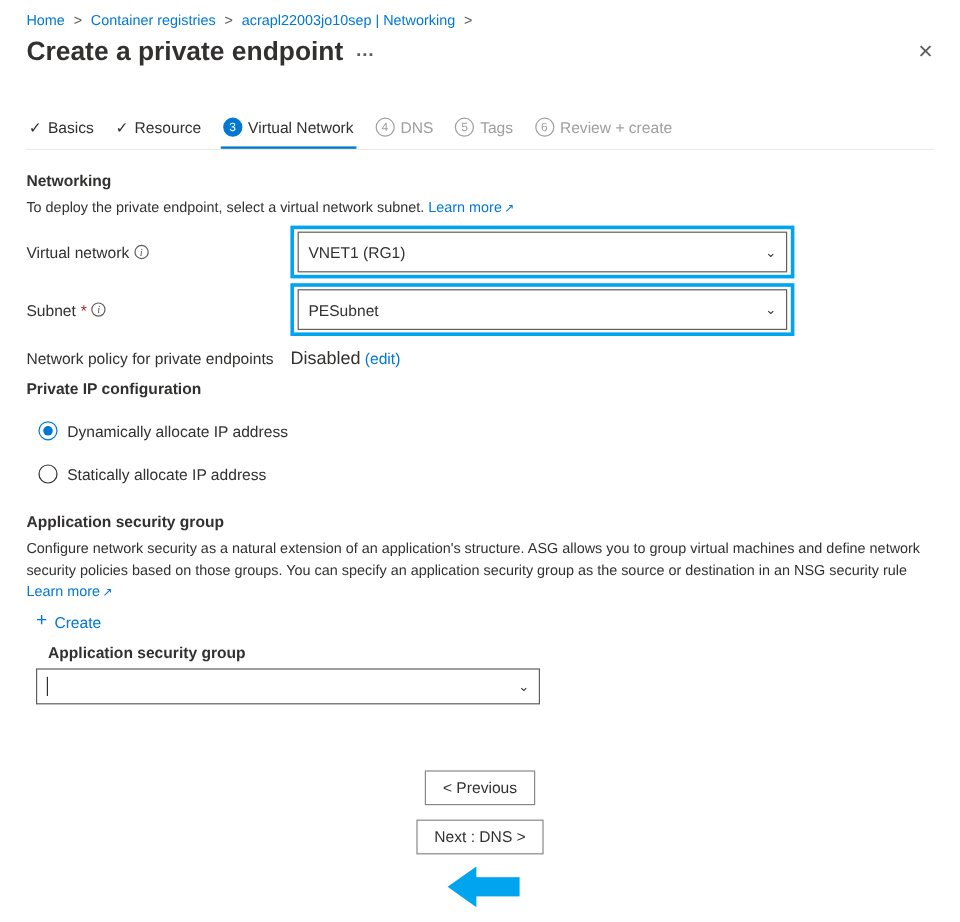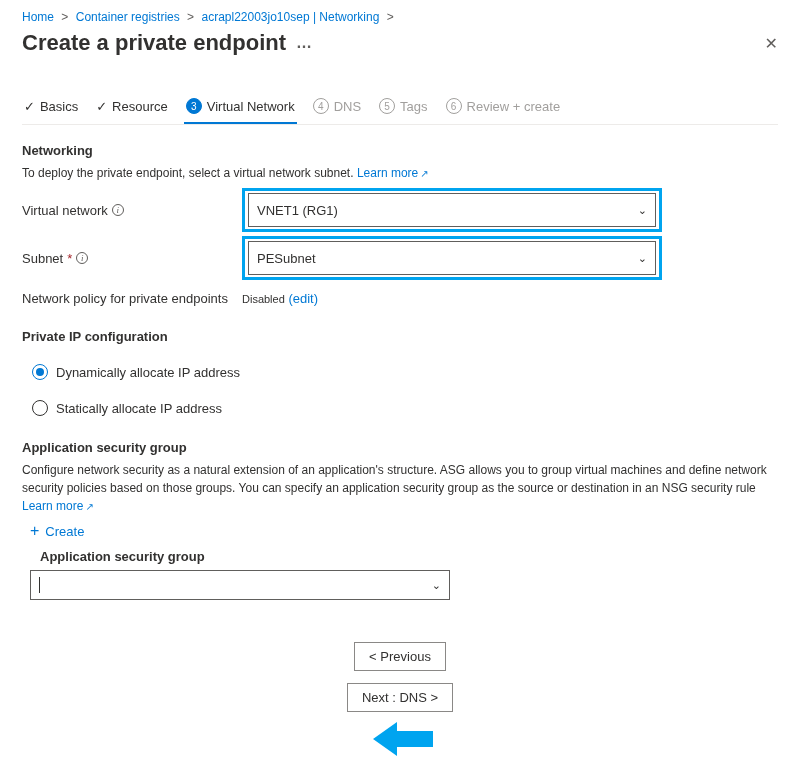--- a/index.html
+++ b/index.html
@@ -55,21 +55,21 @@
     display: flex; align-items: center; justify-content: space-between;
     padding: 0 8px; font-size: 13px; background: #fff; cursor: pointer;
   }
   .chev { font-size: 11px; color: #323130; }
   .highlight-wrap {
     border: 3px solid #00a4ef;
     padding: 2px 3px;
     display: inline-block;
     width: 420px;
   }
-  .val-static { font-size: 11px; color: #323130; }
+  .val-static { font-size: 15px; color: #323130; }
   
   .radio-row { display: flex; align-items: center; gap: 8px; margin: 20px 0 4px 10px; font-size: 13px; cursor: pointer; }
   .radio {
     width: 16px; height: 16px; border-radius: 50%; border: 1px solid #323130;
     display: inline-flex; align-items: center; justify-content: center;
   }
   .radio.checked { border-color: #0078d4; }
   .radio.checked .dot { width: 8px; height: 8px; border-radius: 50%; background: #0078d4; }
   
   .create-row { display: flex; align-items: center; gap: 6px; color: #0078d4; font-size: 13px; margin: 8px 0 10px 8px; cursor: pointer; }
@@ -190,21 +190,21 @@
 </div>
 
 <div class="row">
   <div class="label">Network policy for private endpoints</div>
   <div class="field">
     <span class="val-static">Disabled</span>
     <a class="link">(edit)</a>
   </div>
 </div>
 
-<div class="section-title" style="margin-top:17px">Private IP configuration</div>
+<div class="section-title" style="margin-top:4px">Private IP configuration</div>
 <div class="radio-row">
   <span class="radio checked">
       <span class="dot"></span>
     </span>
   <span>Dynamically allocate IP address</span>
 </div>
 <div class="radio-row">
   <span class="radio"></span>
   <span>Statically allocate IP address</span>
 </div>

